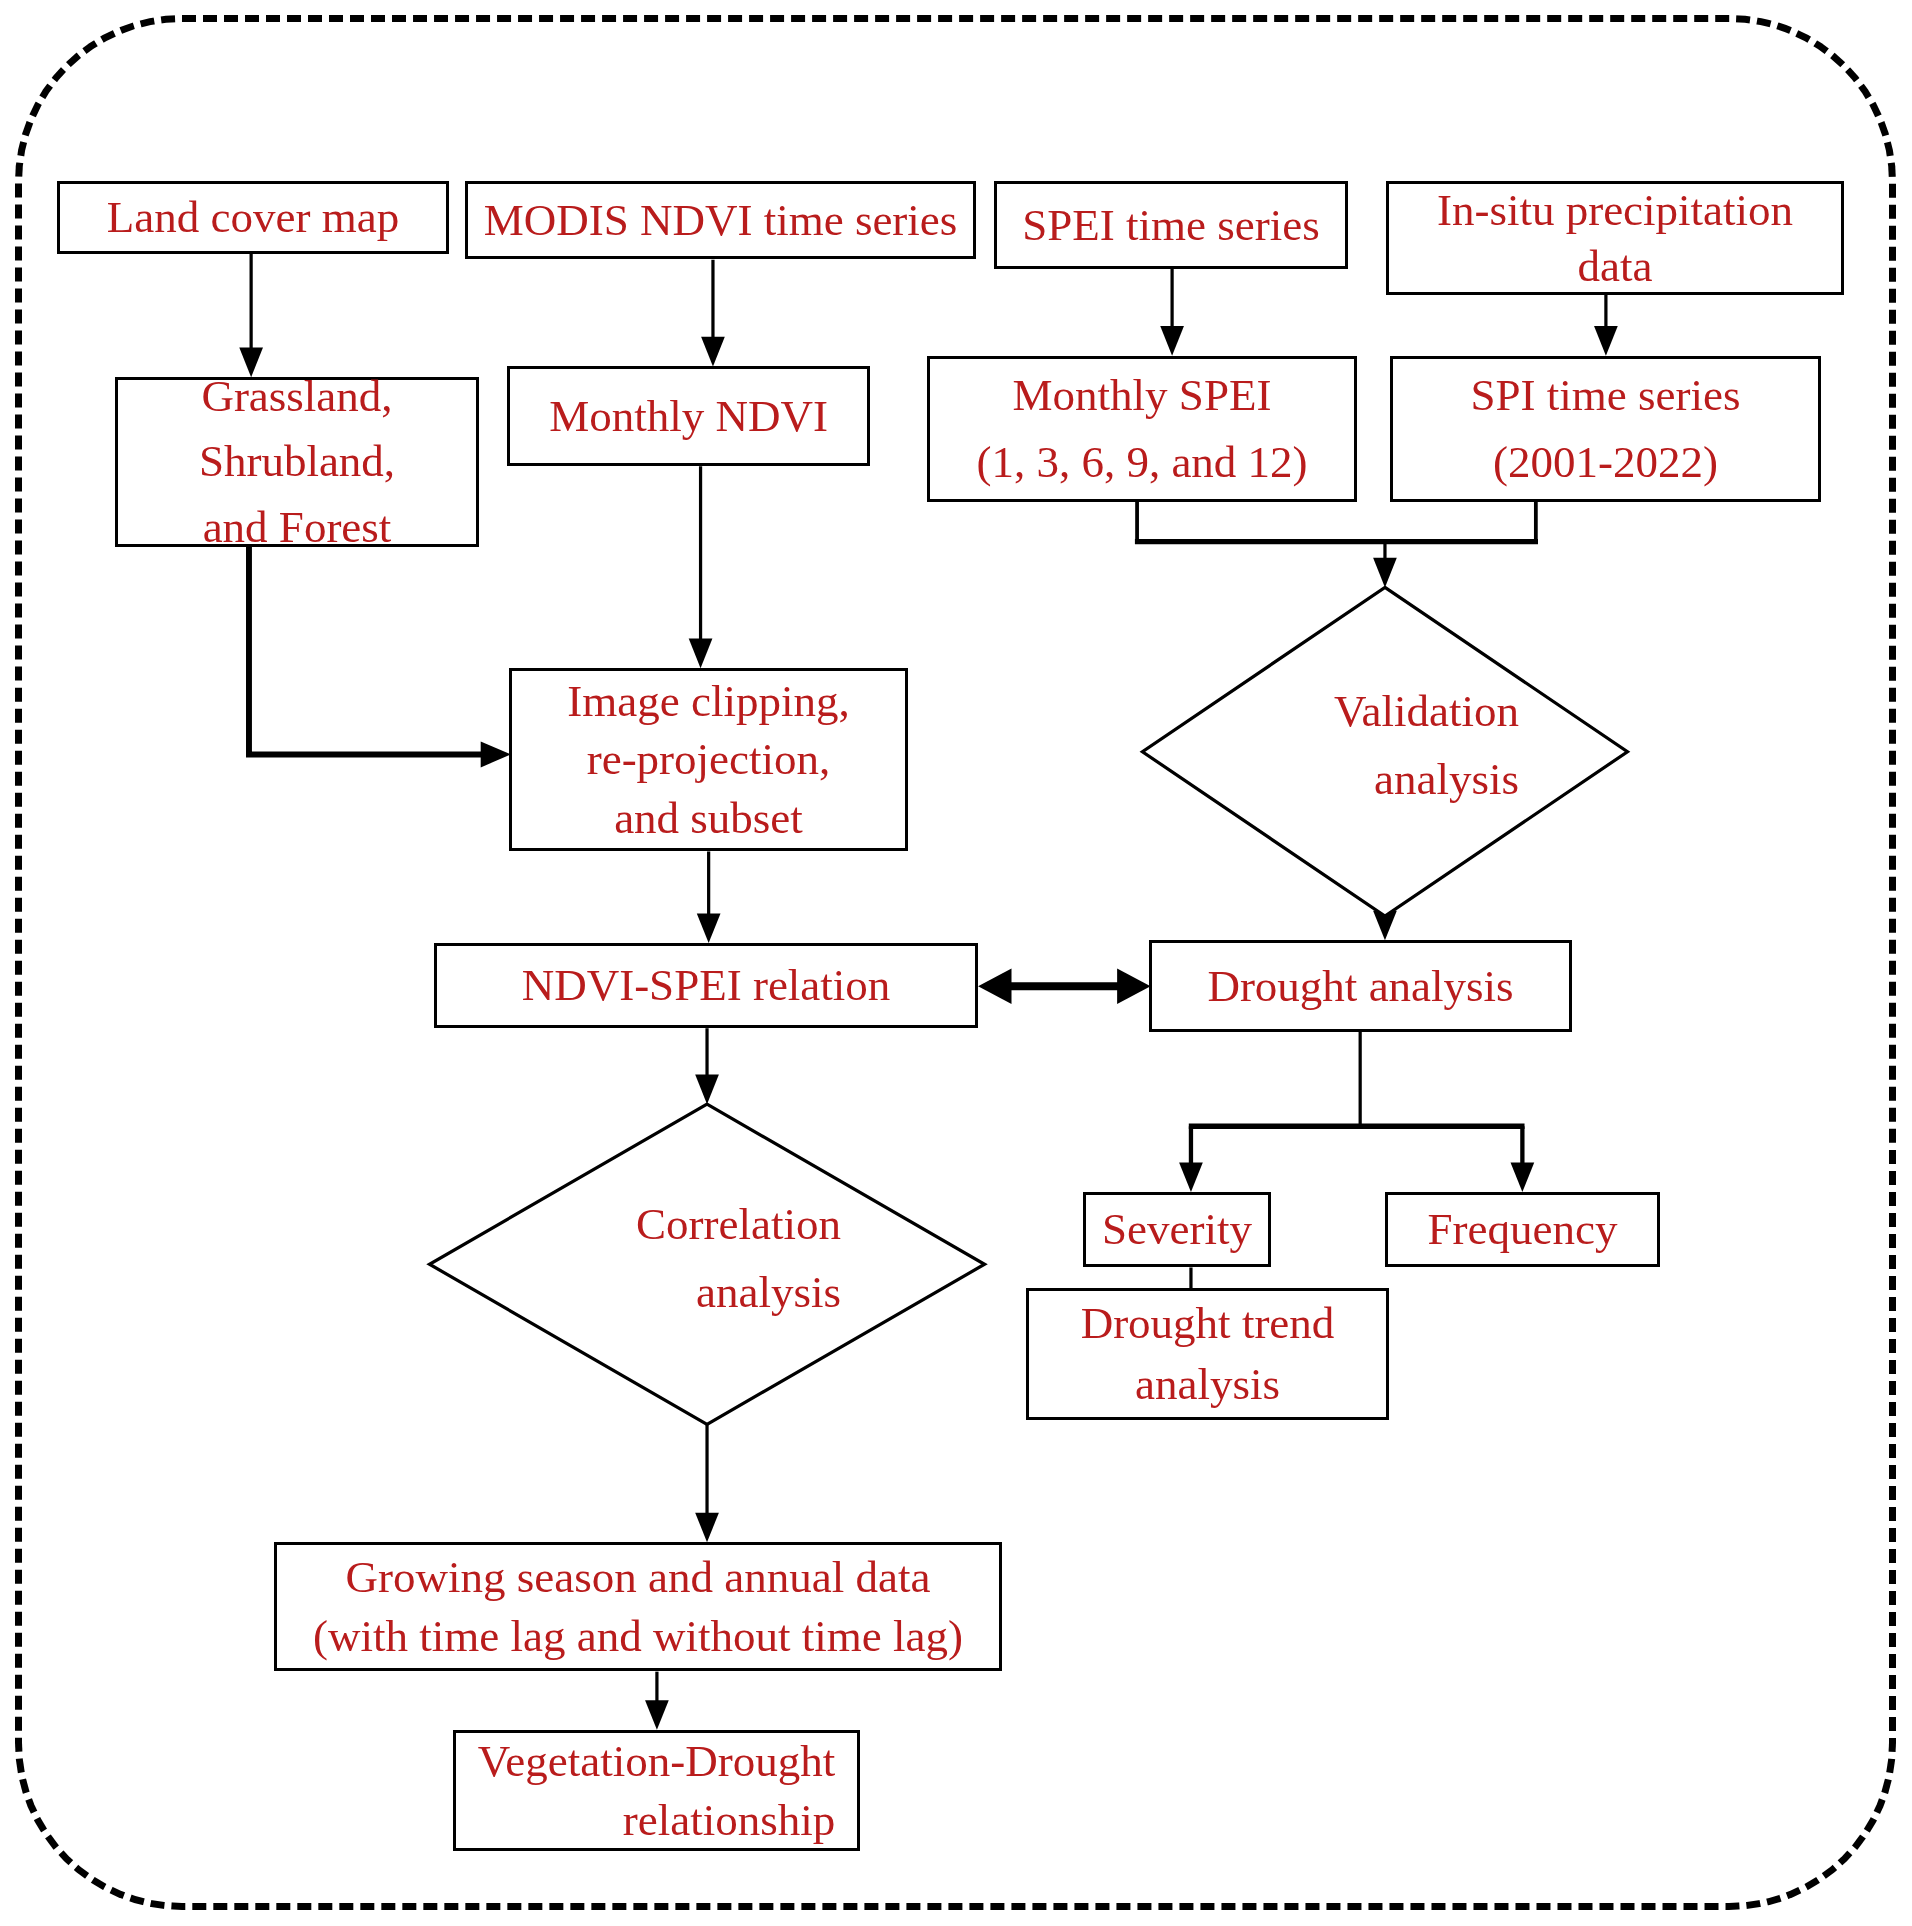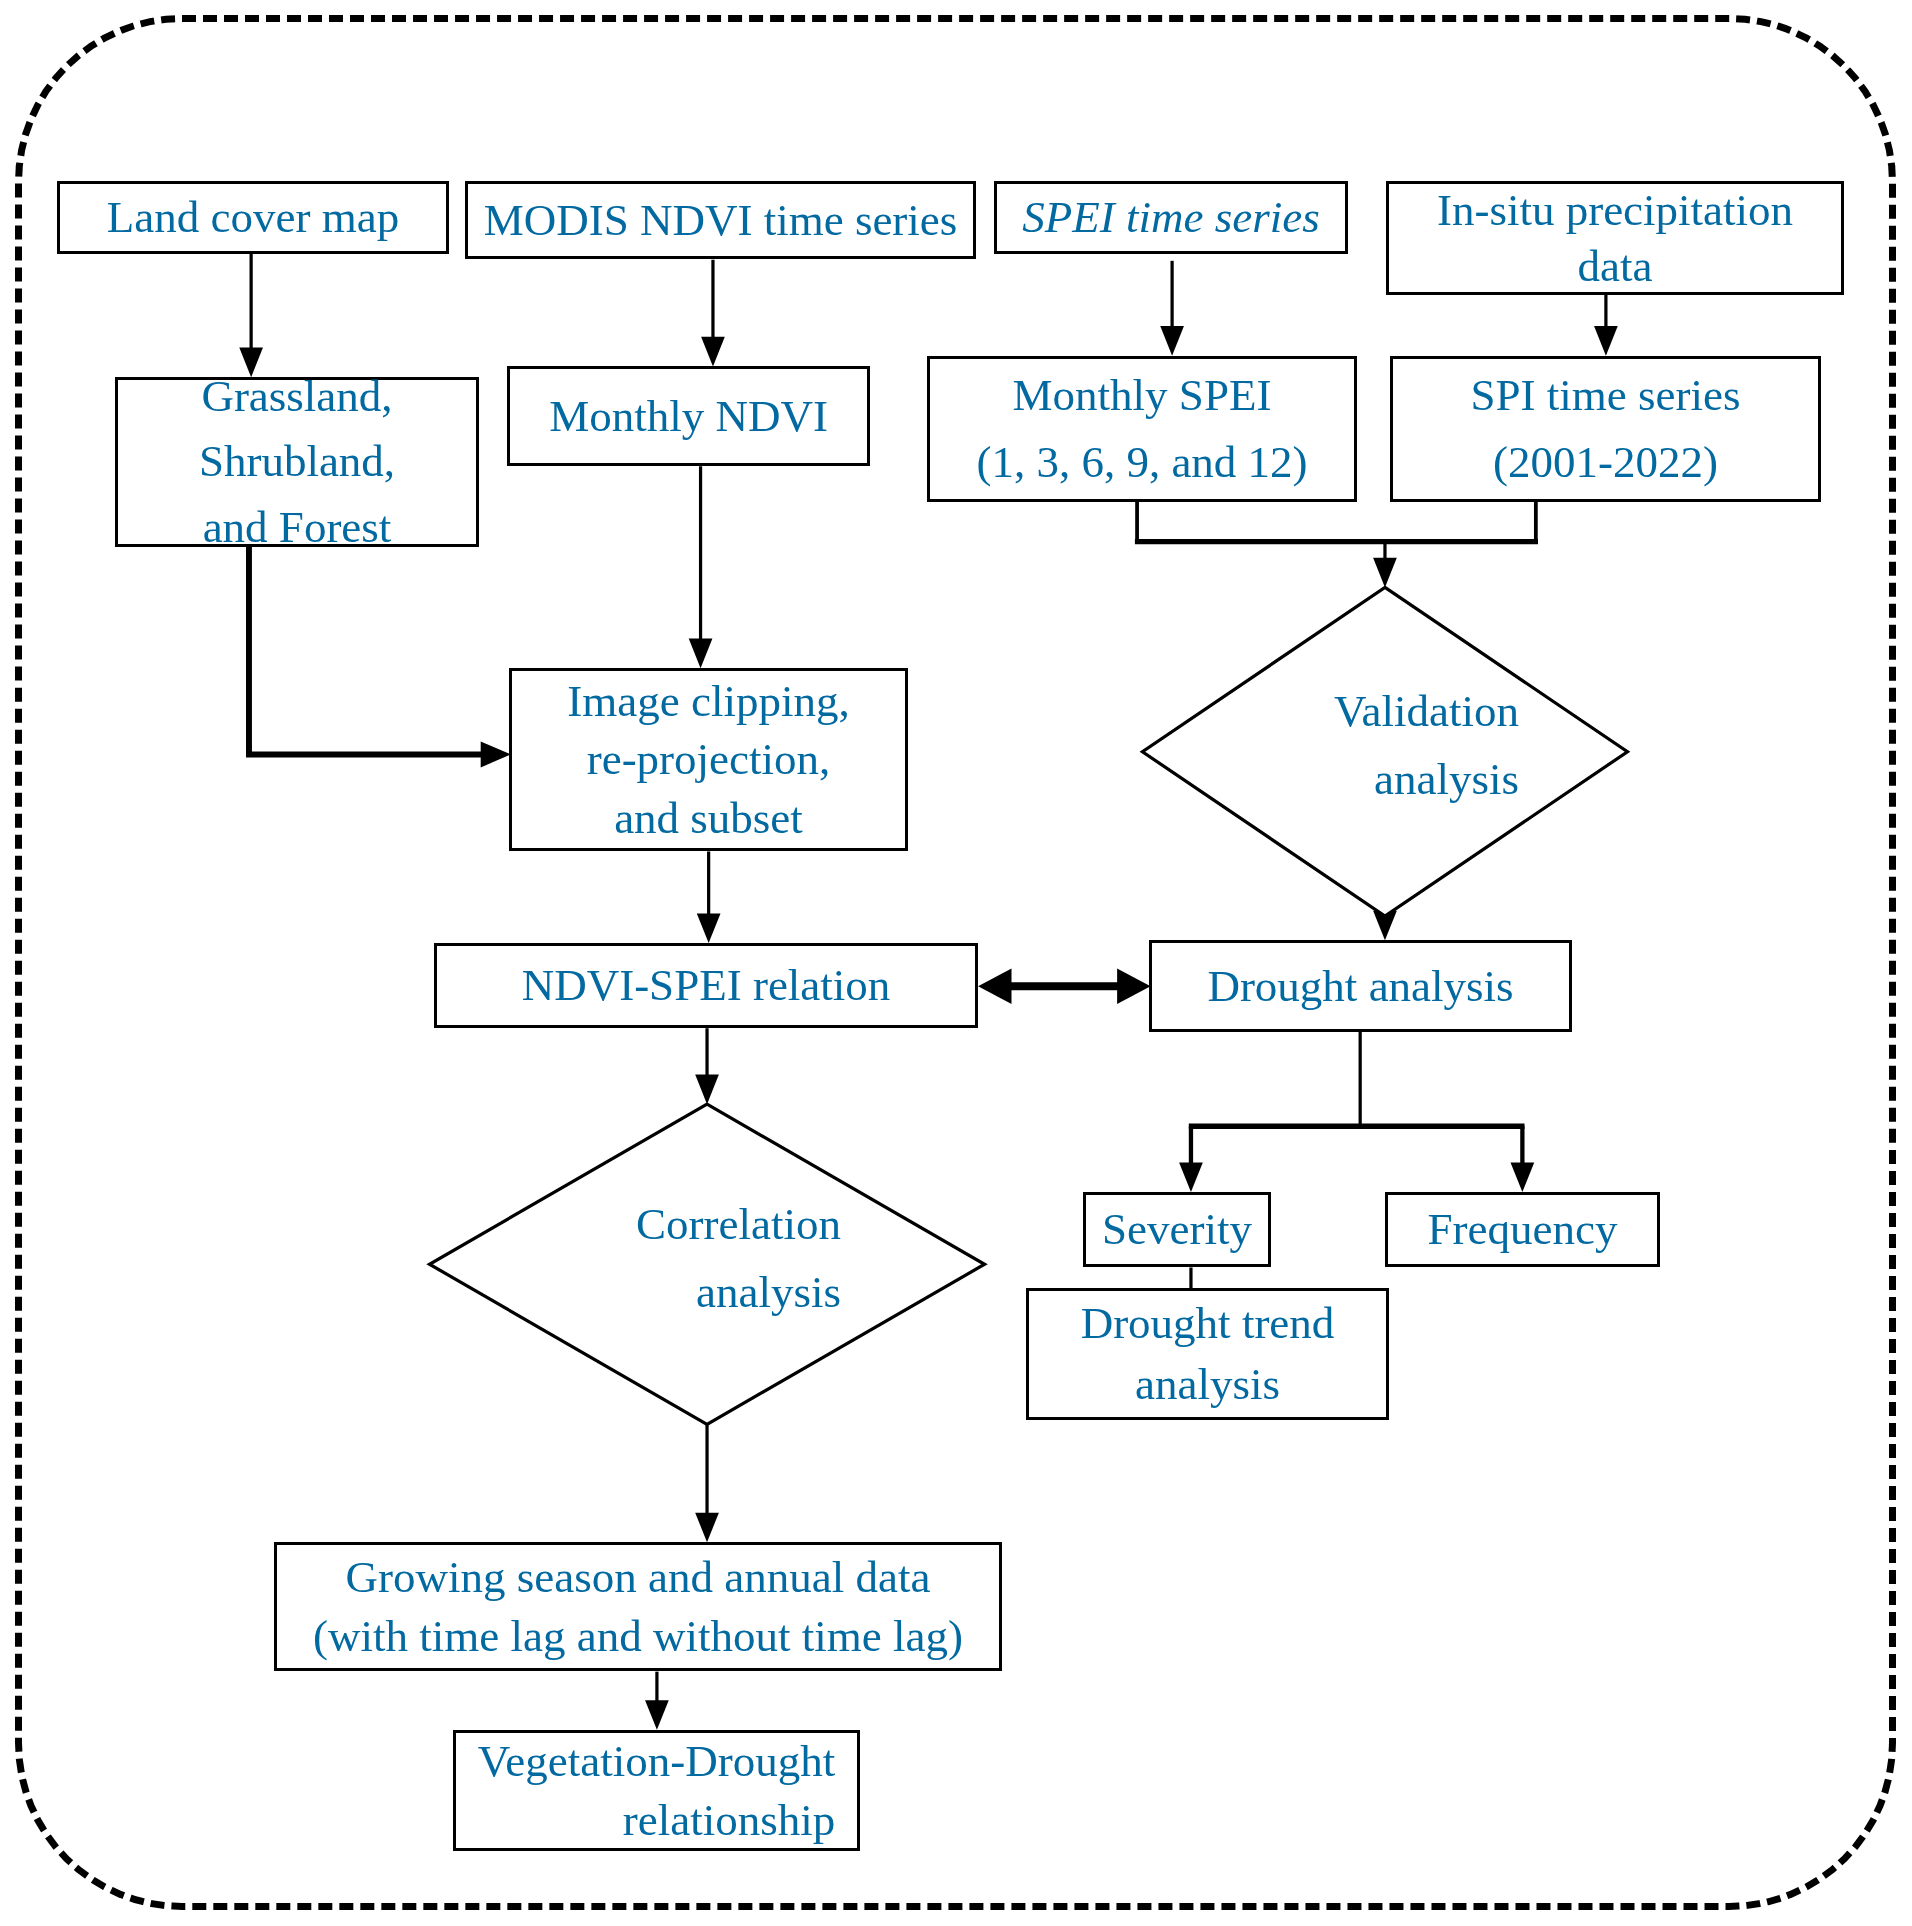--- a/index.html
+++ b/index.html
@@ -38,21 +38,21 @@
     box-sizing: border-box;
     display: flex;
     align-items: center;
     justify-content: center;
     text-align: center;
   }
   .node-label, .diamond-label {
     font-size: 45px;
     line-height: 1.25;
     white-space: pre-line;
-    color: #0369a1;
+    color: #b91c1c;
   }
   .diamond-label {
     position: absolute;
     text-align: right;
     line-height: 1.5;
   }
 </style>
 </head>
 <body>
 
@@ -150,21 +150,21 @@
       <polygon points="1312,2049 1827,2346 1312,2643 797,2346" fill="#ffffff" stroke-width="6"></polygon>
     </g>
   </svg>
 
   <div class="node" style="left:57px; top:181px; width:392px; height:73px;">
     <span class="node-label">Land cover map</span>
   </div>
   <div class="node" style="left:465px; top:181px; width:511px; height:78px;">
     <span class="node-label">MODIS NDVI time series</span>
   </div>
-  <div class="node" style="left:994px; top:181px; width:354px; height:73px;font-style:italic;">
+  <div class="node" style="left:994px; top:181px; width:354px; height:88px;">
     <span class="node-label">SPEI time series</span>
   </div>
   <div class="node" style="left:1386px; top:181px; width:458px; height:114px;">
     <span class="node-label">In-situ precipitation
 data</span>
   </div>
 
   <div class="node" style="left:67px; top:377px; width:364px; height:170px;margin-left:48px;">
     <span class="node-label" style="line-height:1.45;">Grassland,
 Shrubland,

